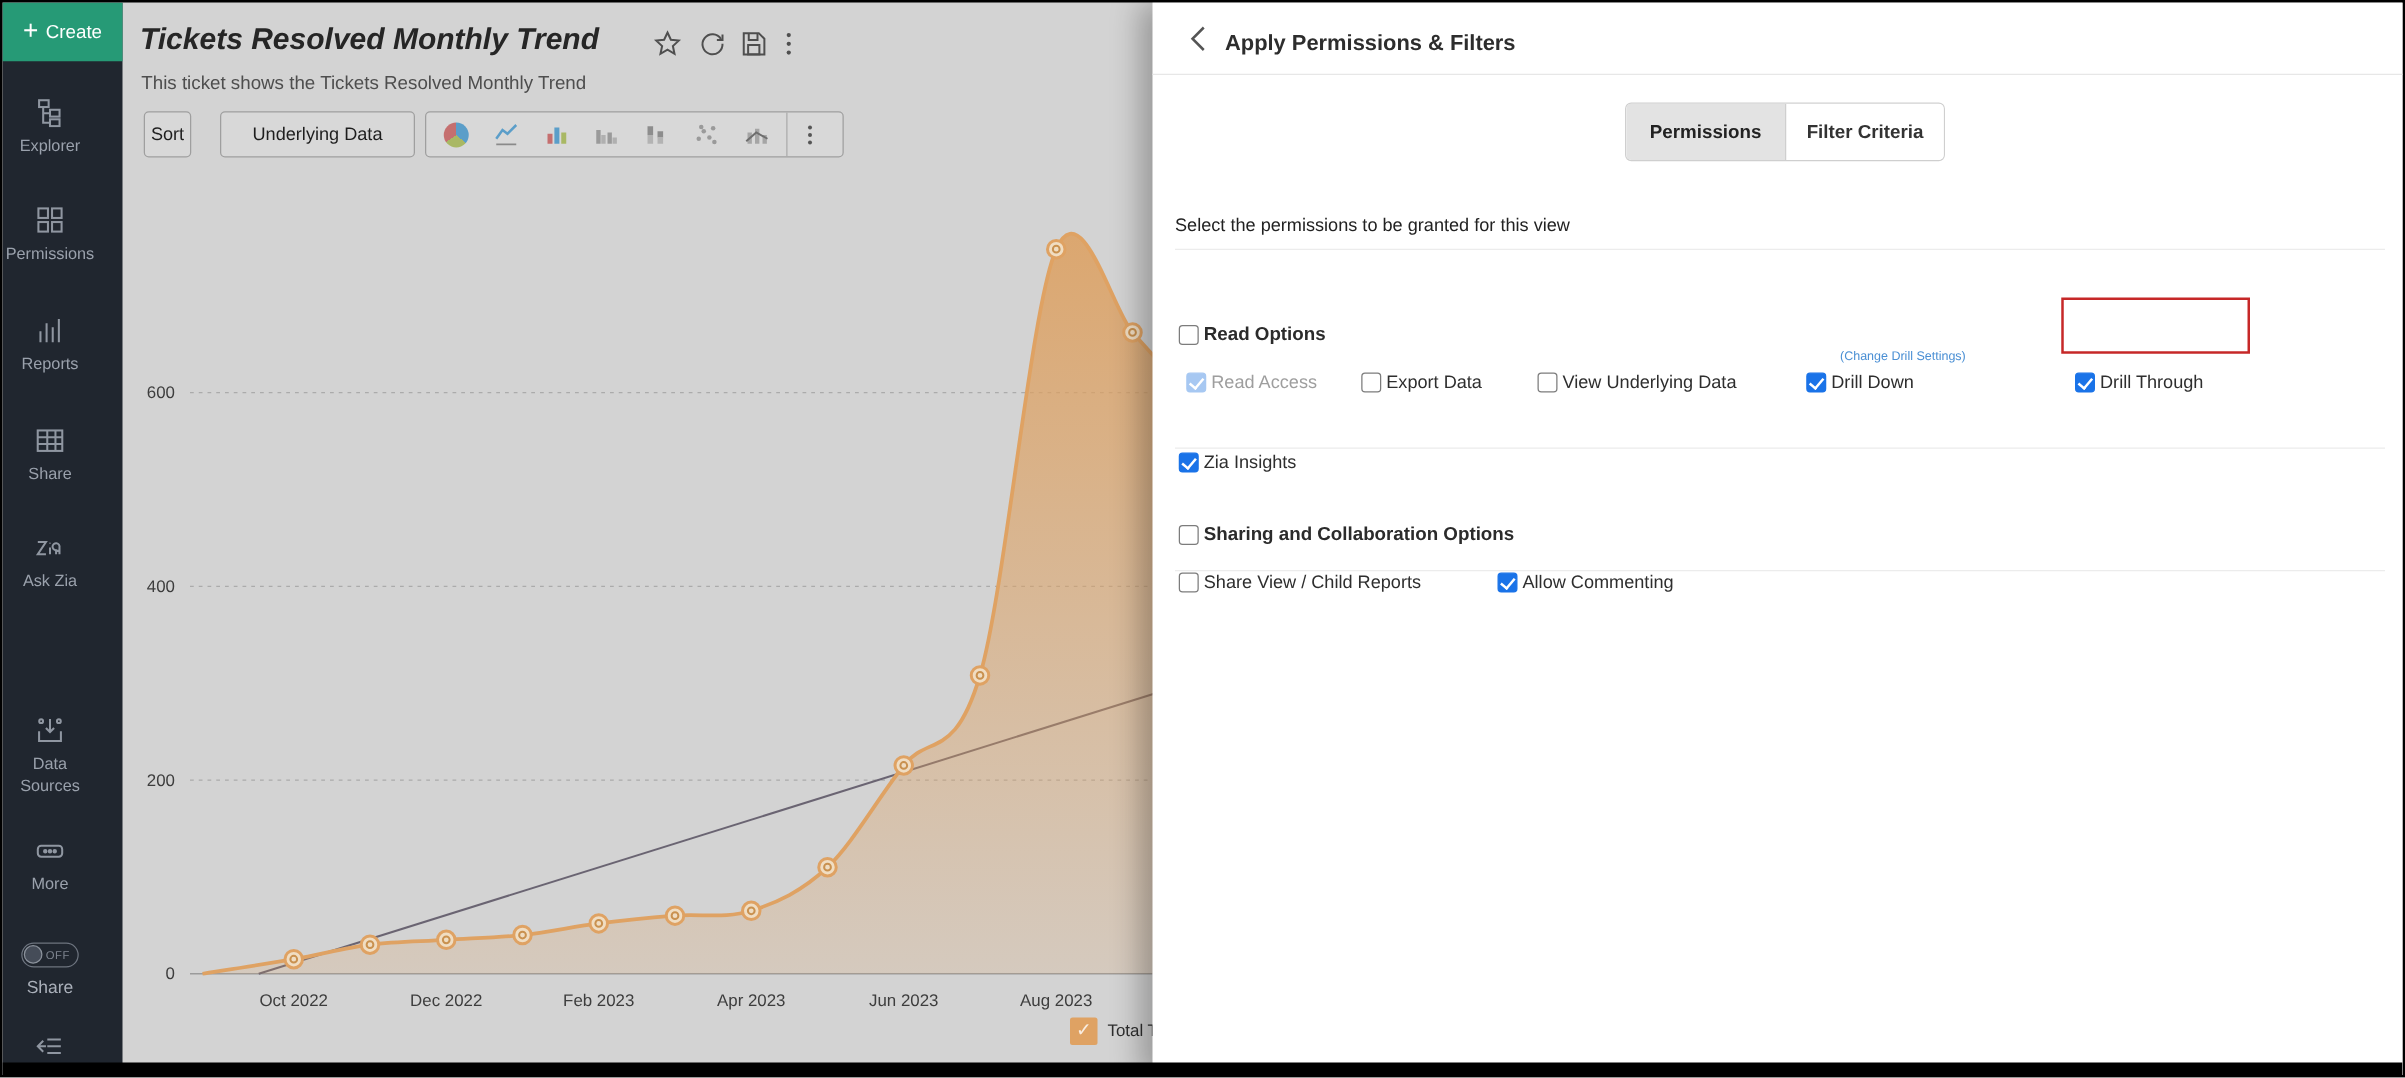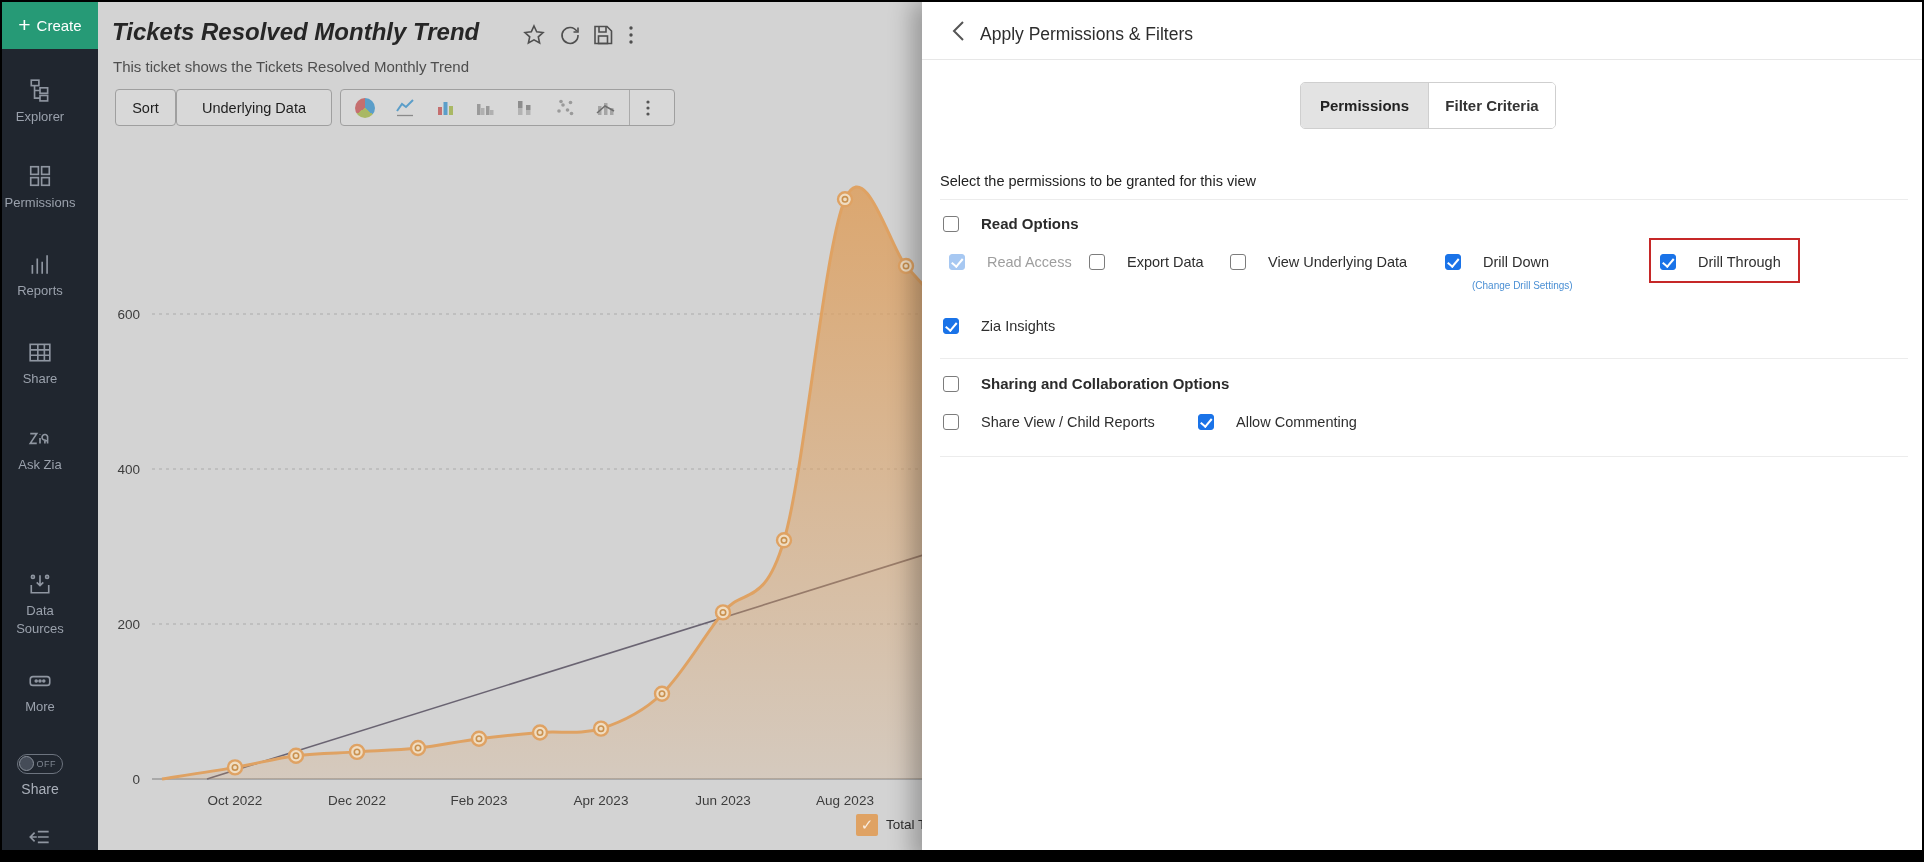--- a/index.html
+++ b/index.html
@@ -42,34 +42,34 @@
   .legend-swatch { width:22px; height:22px; background:#dfa263; border-radius:2px; position:relative; flex:none; }
   .legend-swatch::after { content:"\2713"; position:absolute; left:0; top:0; width:22px; height:22px;
     color:rgba(255,255,255,.8); font-size:15px; line-height:22px; text-align:center; }
   .legend-label { margin-left:8px; margin-top:3px; font-size:13.5px; color:#2e2e2e; white-space:nowrap; }
 
   
   .panel { position:absolute; left:920px; top:0; width:1002px; height:860px; background:#fff; z-index:10;
     box-shadow:-10px 0 22px rgba(0,0,0,.28); }
   .back-btn { position:absolute; left:24px; top:15px; width:28px; height:28px; cursor:pointer; }
   .back-btn svg { stroke:#555; fill:none; stroke-width:2; }
-  .panel-title { position:absolute; left:58px; top:22px; font-size:17.5px; font-weight:400; color:#2d2d2d; }
+  .panel-title { position:absolute; left:58px; top:22px; font-size:17.5px; font-weight:700; color:#2d2d2d; }
   .hdr-divider { position:absolute; top:57px; left:0; width:100%; height:1px; background:#e7e7e7; }
 
   .tabs { position:absolute; left:378px; top:80px; height:47px; display:flex; border:1px solid #cfcfcf;
     border-radius:5px; overflow:hidden; }
   .tab { width:127px; display:flex; align-items:center; justify-content:center; font-size:15px; color:#333;
     background:#fff; cursor:pointer;font-weight:bold; }
   .tab + .tab { border-left:1px solid #cfcfcf; }
   .tab.active { background:#e3e3e3; font-weight:700; color:#222; }
 
   .instruction { position:absolute; left:18px; top:171px; font-size:14.5px; color:#222; }
   .p-divider { position:absolute; left:18px; width:968px; height:1px; background:#ececec; }
 
-  .cb-row { position:absolute; display:flex; align-items:flex-end; gap:22px; font-size:14.5px; color:#2e2e2e; cursor:pointer; }
+  .cb-row { position:absolute; display:flex; align-items:flex-end; gap:4px; font-size:14.5px; color:#2e2e2e; cursor:pointer;margin-top:44px; }
   .cb { width:16px; height:16px; border:1.6px solid #7c7c7c; border-radius:3px; background:#fff; position:relative; flex:none; }
   .cb.checked { background:var(--accent,#1a73e8); border-color:var(--accent,#1a73e8); }
   .cb.checked::after { content:""; position:absolute; left:4.2px; top:0.8px; width:4.5px; height:8.5px;
     border:solid #fff; border-width:0 2px 2px 0; transform:rotate(40deg); }
   .cb.checked.disabled { background:#a7c8f2; border-color:#a7c8f2; }
   .bold-lbl { font-weight:700; font-size:15px; color:#2b2b2b; }
   .lbl-disabled { color:#9e9e9e; }
   .perm-item { top:252px; }
   #link-change { position:absolute; left:550px; top:278px; font-size:10px; color:var(--link,#4a8fd4); cursor:pointer; }
   #hl-box { position:absolute; left:727px; top:236px; width:151px; height:45px;
@@ -248,21 +248,21 @@
     </svg>
   </div>
   <div class="title-ic" style="left:622px;width:14px">
     <svg width="14" height="24" viewBox="0 0 14 24">
       <circle cx="7" cy="5" r="1.7" fill="#4f4f4f" stroke="none"></circle>
         <circle cx="7" cy="12" r="1.7" fill="#4f4f4f" stroke="none"></circle>
         <circle cx="7" cy="19" r="1.7" fill="#4f4f4f" stroke="none"></circle>
     </svg>
   </div>
 
-  <div class="tool-btn" style="left:113px;width:61px">
+  <div class="tool-btn" style="left:113px;width:38px">
     <span>Sort</span>
   </div>
   <div class="tool-btn" style="left:174px;width:156px">
     <span>Underlying Data</span>
   </div>
 
   <div class="icon-group">
     <div class="ct-icon">
         <div class="pie-shape"></div>
       </div>

